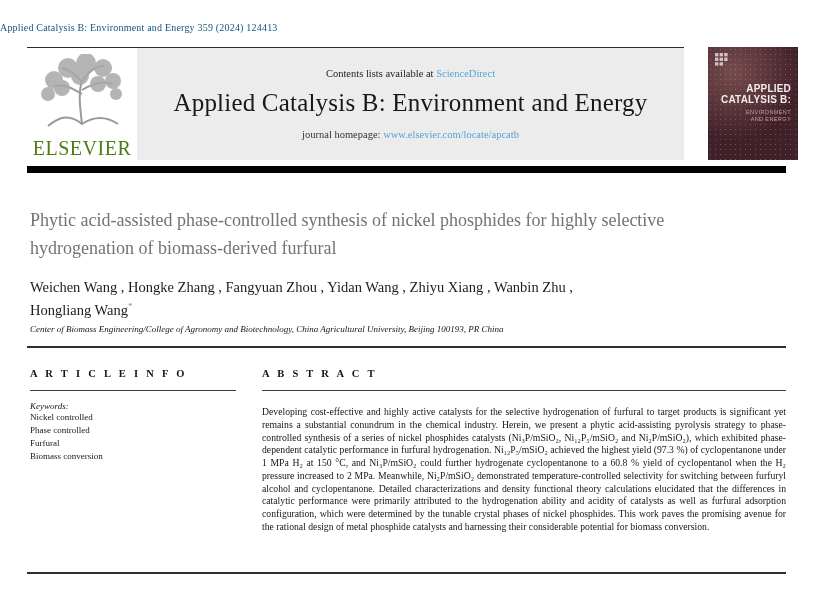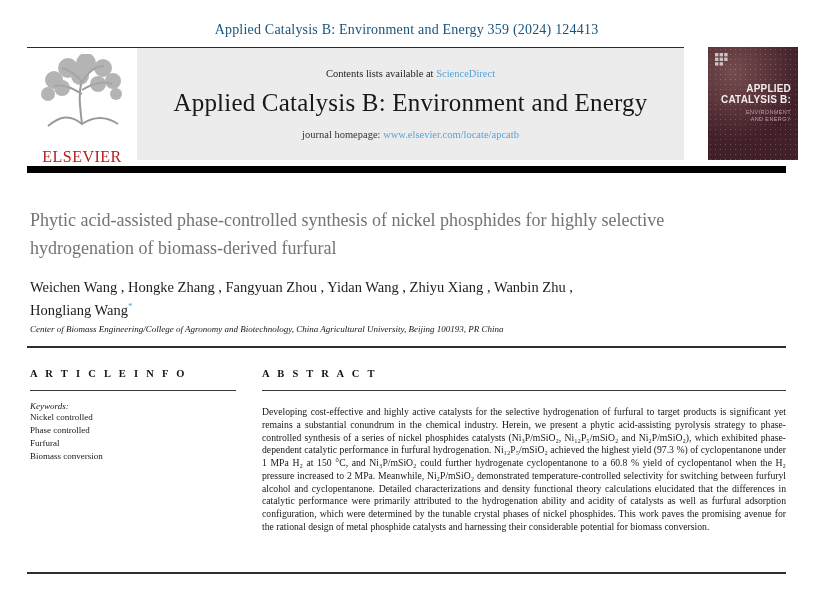--- a/index.html
+++ b/index.html
@@ -7,40 +7,40 @@
     position:relative;
     width:813px;height:590px;
     background:#ffffff;
     font-family:"Liberation Serif", serif;
     color:#1a1a1a;
     overflow:hidden;
   }
   
   .citation{
     position:absolute;top:22px;left:0;width:100%;
-    text-align:center;font-size:14px;color:#15547e;letter-spacing:0.2px;
+    text-align:left;font-size:10px;color:#15547e;letter-spacing:0.2px;
   }
   
   .header-row{
     position:absolute;top:47px;left:27px;width:759px;height:113px;
     display:flex;flex-direction:row;align-items:stretch;
   }
   .header-main{
     display:flex;flex-direction:row;flex:0 0 657px;
     border-top:1px solid #2b2b2b;
   }
   .logo-box{
     width:110px;background:#ffffff;
     display:flex;flex-direction:column;align-items:center;justify-content:flex-start;
     padding-top:6px;box-sizing:border-box;
   }
   .logo-box svg{display:block;}
   .elsevier-wordmark{
     font-family:"Liberation Serif", serif;
-    font-size:16px;color:#b91c1c;letter-spacing:0.5px;margin-top:16px;
+    font-size:20px;color:#4d7c0f;letter-spacing:0.5px;margin-top:5px;
   }
   .banner{
     flex:1;background:#edecec;
     display:flex;flex-direction:column;align-items:center;justify-content:center;
     padding:6px 10px;box-sizing:border-box;
   }
   .contents-line{font-size:10.5px;color:#222;}
   .link-blue{color:#55a3d6;text-decoration:none;cursor:pointer;}
   .banner-title{
     font-size:25px;color:#181818;margin:10px 0 12px 0;letter-spacing:0.2px;

